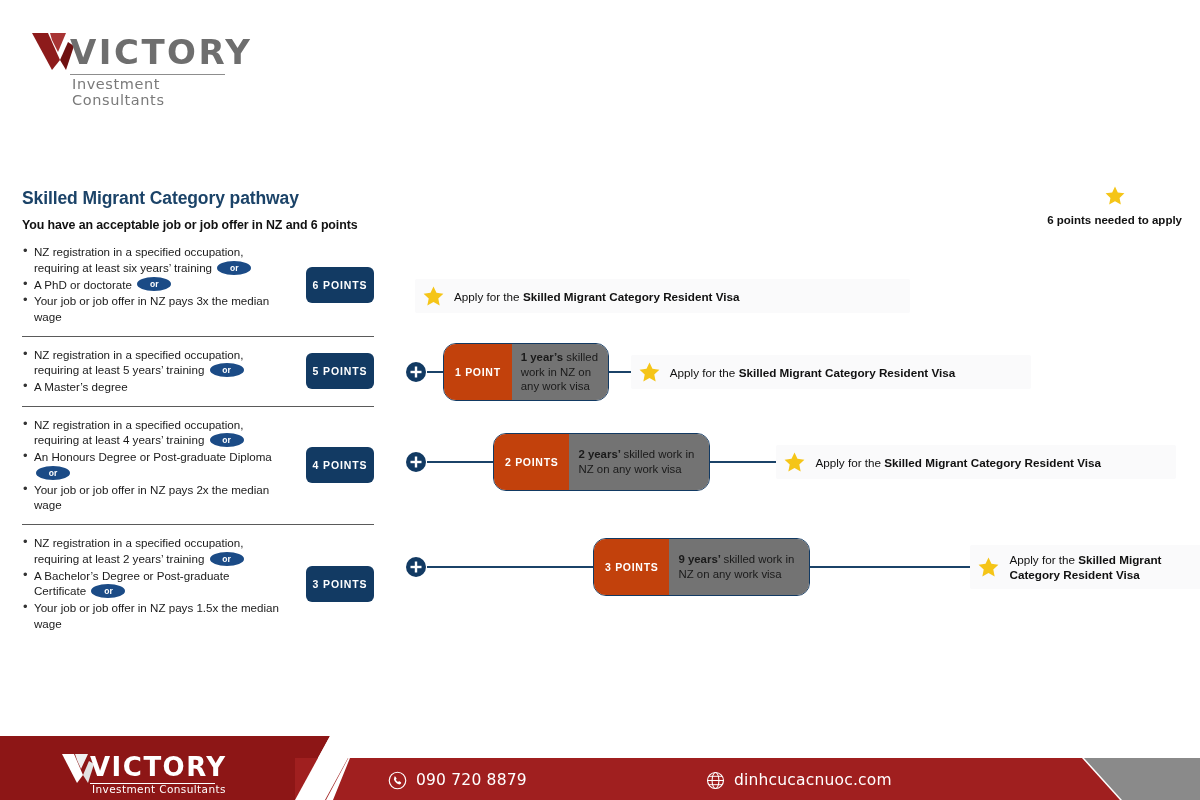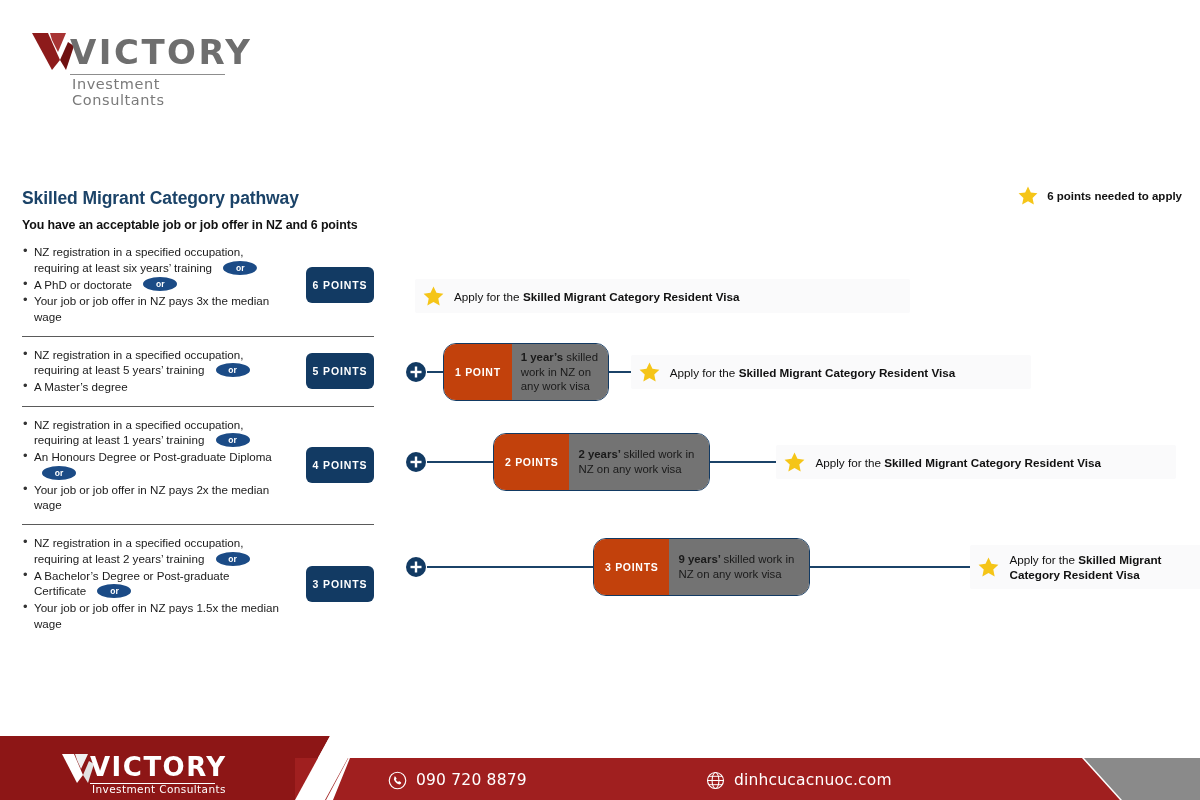--- a/index.html
+++ b/index.html
@@ -52,32 +52,32 @@
     margin-bottom: 1px;
   }
   .tier-list li::before {
     content: "\2022"; position: absolute; left: 1px; top: -1px;
     font-size: 13px; color: #333;
   }
   .or-chip {
     display: inline-block; width: 34px; height: 14px; line-height: 14px;
     border-radius: 50%; background: #1b4b86; color: #fff;
     font-size: 8.5px; font-weight: 700; text-align: center;
-    vertical-align: middle; margin-left: 8px; position: relative; top: -1px;
+    vertical-align: middle; margin-left: 2px; position: relative; top: -1px;
   }
   .points-badge {
     flex: 0 0 auto; width: 68px; height: 36px; border-radius: 6px;
     background: #123a63; color: #ffffff;
     font-size: 10.5px; font-weight: 700; letter-spacing: 0.9px;
     display: flex; align-items: center; justify-content: center;
     margin-left: 8px;
   }
 
   
-  .legend { position: absolute; right: 18px; top: 186px; display: flex; align-items: center; gap: 9px; }
+  .legend { position: absolute; right: 18px; top: 186px; display: flex; align-items: center; gap: 9px; flex-direction: column; }
   .legend-text { font-size: 11.5px; font-weight: 700; color: #111; white-space: nowrap; }
 
   
   .flow { position: absolute; left: 405px; top: 250px; width: 790px; height: 380px; }
   .row { position: absolute; left: 0; display: flex; align-items: center; height: 64px; }
 
   .plus-icon { flex: 0 0 auto; width: 22px; height: 22px; position: relative; }
   .conn { flex: 0 0 auto; height: 1.6px; background: #1b4368; }
 
   .capsule {
@@ -165,21 +165,21 @@
         </div>
         <div class="tier">
           <ul class="tier-list">
             <li><span>NZ registration in a specified occupation, requiring at least 5 years’ training</span> <span class="or-chip">or</span></li>
             <li><span>A Master’s degree</span></li>
           </ul>
           <div class="points-badge">5 POINTS</div>
         </div>
         <div class="tier">
           <ul class="tier-list">
-            <li><span>NZ registration in a specified occupation, requiring at least 1 years’ training</span> <span class="or-chip">or</span></li>
+            <li><span>NZ registration in a specified occupation, requiring at least 4 years’ training</span> <span class="or-chip">or</span></li>
             <li><span>An Honours Degree or Post-graduate Diploma</span> <span class="or-chip">or</span></li>
             <li><span>Your job or job offer in NZ pays 2x the median wage</span></li>
           </ul>
           <div class="points-badge">4 POINTS</div>
         </div>
         <div class="tier">
           <ul class="tier-list">
             <li><span>NZ registration in a specified occupation, requiring at least 2 years’ training</span> <span class="or-chip">or</span></li>
             <li><span>A Bachelor’s Degree or Post-graduate Certificate</span> <span class="or-chip">or</span></li>
             <li><span>Your job or job offer in NZ pays 1.5x the median wage</span></li>

